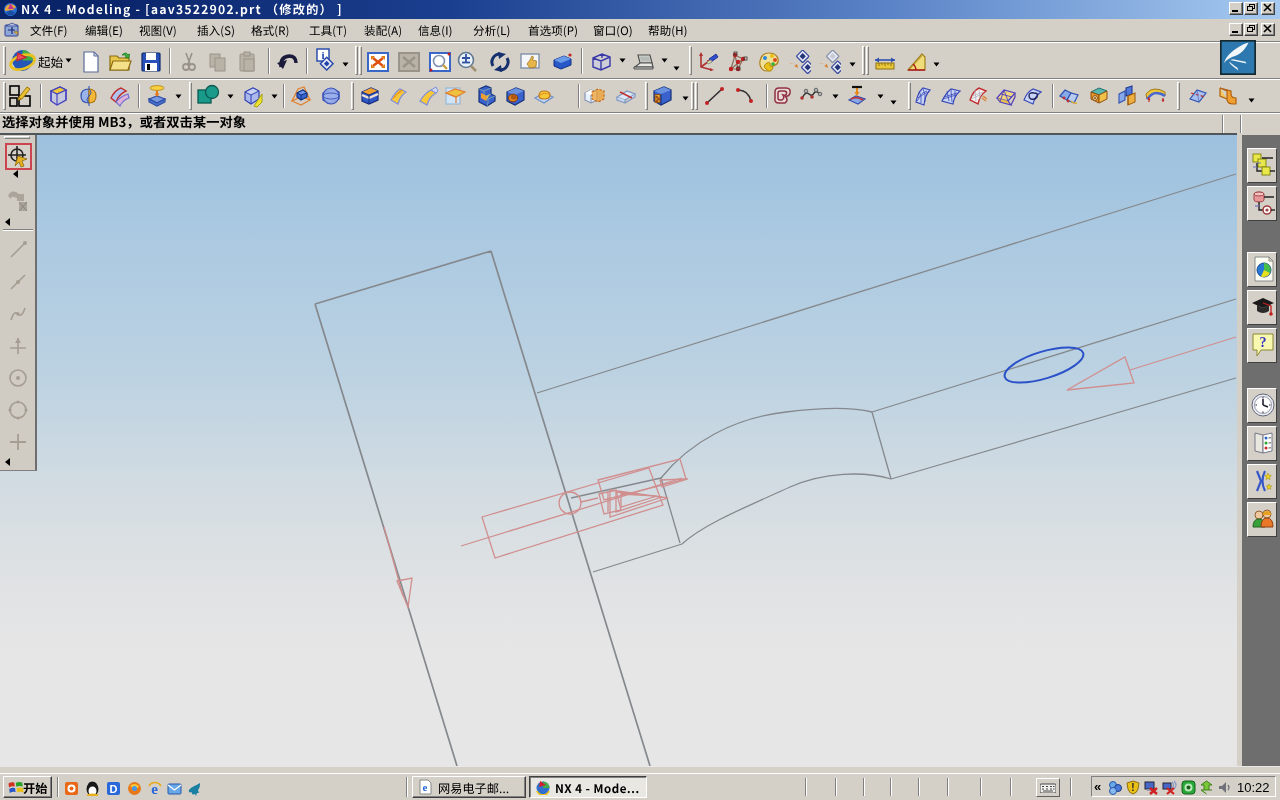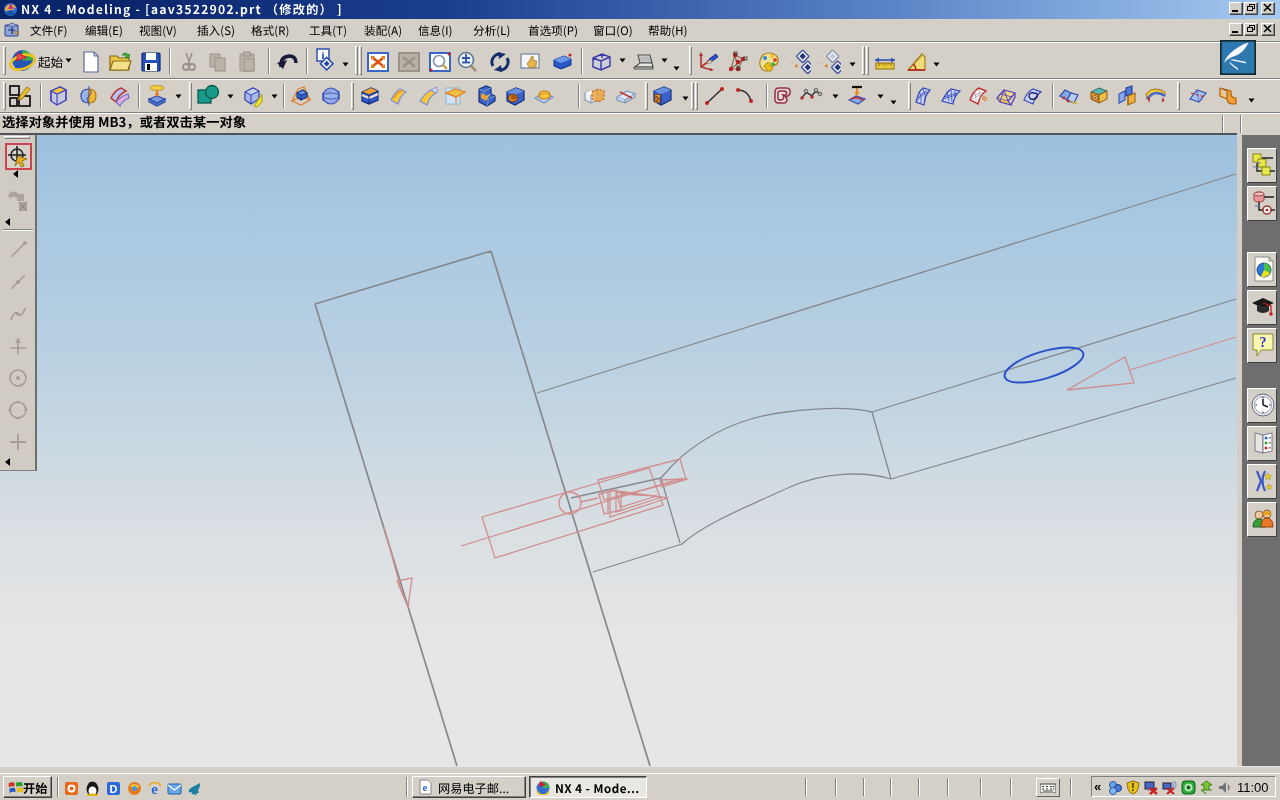--- a/index.html
+++ b/index.html
@@ -766,21 +766,21 @@
       <circle cx="7.5" cy="7.5" r="2" fill="#186018"></circle>
     </svg>
     <svg style="position:absolute;left:1199px;top:780px" width="15" height="15" viewBox="0 0 15 15">
       <path d="M7.5,1 L13,5 L10,5 L10,10 L5,10 L5,5 L2,5 Z" fill="#78c838" stroke="#408018"></path>
       <path d="M7.5,14 L2,10 L5,10 M13,10 L10,10" stroke="#408018" fill="#a8d878"></path>
     </svg>
     <svg style="position:absolute;left:1217px;top:780px" width="15" height="15" viewBox="0 0 15 15">
       <path d="M2,6 L5,6 L9,2 L9,13 L5,9 L2,9 Z" fill="#707078"></path>
       <path d="M11,5 q2,2.5 0,5" stroke="#707078" stroke-width="1.3" fill="none"></path>
     </svg>
-    <div style="position:absolute;left:1237px;top:780px;width:36px;height:15px;font:13px 'Liberation Sans';color:#000">11:00</div>
+    <div style="position:absolute;left:1237px;top:780px;width:36px;height:15px;font:13px 'Liberation Sans';color:#000">10:22</div>
     <svg style="position:absolute;left:23px;top:779px" width="26" height="18" viewBox="0 -14 26 18">
       <path d="M7.6 -8.3V-5.3H4.8V-5.6V-8.3ZM0.6 -5.3V-3.9H3.2C3.0 -2.4 2.3 -1.0 0.5 0.0C0.9 0.3 1.5 0.8 1.7 1.1C3.8 -0.2 4.5 -2.0 4.7 -3.9H7.6V1.1H9.2V-3.9H11.7V-5.3H9.2V-8.3H11.3V-9.7H1.0V-8.3H3.3V-5.6V-5.3Z M17.7 -4.0V1.1H19.0V0.6H22.0V1.1H23.4V-4.0ZM19.0 -0.7V-2.7H22.0V-0.7ZM17.5 -4.7C17.9 -4.9 18.5 -5.0 22.6 -5.3C22.8 -5.0 22.9 -4.7 22.9 -4.5L24.2 -5.2C23.9 -6.2 23.0 -7.6 22.2 -8.6L21.0 -8.1C21.3 -7.6 21.7 -7.1 22.0 -6.6L19.1 -6.4C19.8 -7.4 20.4 -8.7 21.0 -10.0L19.4 -10.4C18.9 -8.8 18.1 -7.3 17.8 -6.8C17.5 -6.4 17.3 -6.1 17.0 -6.1C17.2 -5.7 17.4 -5.0 17.5 -4.7ZM14.8 -6.6H15.6C15.5 -5.5 15.3 -4.4 15.0 -3.5L14.2 -4.2C14.4 -4.9 14.6 -5.7 14.8 -6.6ZM12.8 -3.7C13.3 -3.3 13.9 -2.7 14.5 -2.2C14.0 -1.2 13.4 -0.5 12.6 -0.1C12.8 0.2 13.2 0.7 13.4 1.1C14.3 0.5 14.9 -0.2 15.5 -1.1C15.8 -0.8 16.1 -0.4 16.3 -0.1L17.2 -1.3C16.9 -1.7 16.5 -2.1 16.1 -2.5C16.6 -3.9 16.9 -5.7 17.0 -7.9L16.1 -8.0L15.9 -7.9H15.0C15.2 -8.7 15.3 -9.5 15.3 -10.2L14.0 -10.3C13.9 -9.6 13.8 -8.7 13.7 -7.9H12.7V-6.6H13.5C13.2 -5.5 13.0 -4.5 12.8 -3.7Z" fill="#000000"></path>
     </svg>
     <svg style="position:absolute;left:438px;top:779px" width="73" height="18" viewBox="0 -14 73 18">
       <path d="M2.4 -6.5C2.9 -5.9 3.5 -5.1 4.1 -4.3C3.6 -3.0 3.0 -1.9 2.1 -1.1C2.3 -1.0 2.7 -0.7 2.8 -0.6C3.6 -1.3 4.1 -2.3 4.6 -3.5C5.0 -2.9 5.3 -2.4 5.6 -1.9L6.2 -2.5C5.9 -3.0 5.5 -3.7 5.0 -4.4C5.3 -5.4 5.6 -6.5 5.8 -7.7L4.9 -7.8C4.8 -6.9 4.6 -6.0 4.4 -5.2C3.9 -5.9 3.4 -6.5 2.9 -7.1ZM5.9 -6.5C6.5 -5.9 7.0 -5.1 7.6 -4.3C7.1 -2.9 6.4 -1.8 5.5 -1.0C5.7 -0.9 6.1 -0.6 6.2 -0.5C7.0 -1.3 7.6 -2.2 8.1 -3.4C8.5 -2.7 8.9 -2.1 9.1 -1.5L9.7 -2.1C9.5 -2.7 9.0 -3.5 8.5 -4.4C8.8 -5.4 9.0 -6.5 9.2 -7.7L8.4 -7.8C8.2 -6.9 8.1 -6.0 7.9 -5.2C7.4 -5.8 7.0 -6.5 6.5 -7.0ZM1.1 -9.5V1.0H2.0V-8.6H10.2V-0.2C10.2 -0.0 10.2 0.0 9.9 0.0C9.7 0.1 8.9 0.1 8.1 0.0C8.2 0.3 8.4 0.7 8.4 0.9C9.5 1.0 10.2 0.9 10.6 0.8C11.0 0.6 11.2 0.3 11.2 -0.2V-9.5Z M15.4 -7.0H21.4V-5.8H15.4ZM15.4 -8.9H21.4V-7.7H15.4ZM14.5 -9.7V-5.0H15.8C15.0 -3.9 13.9 -2.9 12.7 -2.2C12.9 -2.0 13.2 -1.7 13.4 -1.5C14.1 -2.0 14.7 -2.5 15.4 -3.1H17.1C16.3 -1.8 15.0 -0.7 13.7 0.1C13.9 0.2 14.3 0.5 14.4 0.7C15.8 -0.2 17.2 -1.5 18.1 -3.1H19.7C19.2 -1.7 18.2 -0.4 17.1 0.5C17.3 0.6 17.7 0.9 17.8 1.0C19.0 0.1 20.0 -1.4 20.7 -3.1H22.2C22.0 -1.0 21.8 -0.2 21.5 0.1C21.4 0.2 21.3 0.2 21.1 0.2C20.8 0.2 20.3 0.2 19.7 0.2C19.8 0.4 19.9 0.7 19.9 1.0C20.5 1.0 21.1 1.0 21.4 1.0C21.8 1.0 22.0 0.9 22.3 0.6C22.6 0.2 22.9 -0.8 23.1 -3.6C23.1 -3.7 23.2 -4.0 23.2 -4.0H16.1C16.4 -4.3 16.7 -4.6 16.9 -5.0H22.3V-9.7Z M29.9 -5.0V-3.2H26.9V-5.0ZM30.9 -5.0H34.0V-3.2H30.9ZM29.9 -5.8H26.9V-7.6H29.9ZM30.9 -5.8V-7.6H34.0V-5.8ZM25.9 -8.5V-1.6H26.9V-2.3H29.9V-1.0C29.9 0.4 30.3 0.8 31.7 0.8C32.0 0.8 34.1 0.8 34.4 0.8C35.7 0.8 36.0 0.1 36.1 -1.7C35.9 -1.8 35.5 -2.0 35.2 -2.1C35.1 -0.6 35.0 -0.2 34.3 -0.2C33.9 -0.2 32.1 -0.2 31.7 -0.2C31.0 -0.2 30.9 -0.3 30.9 -1.0V-2.3H35.0V-8.5H30.9V-10.2H29.9V-8.5Z M42.3 -6.6V-4.8H37.2V-3.9H42.3V-0.2C42.3 -0.0 42.2 0.0 41.9 0.0C41.7 0.1 40.8 0.1 39.8 0.0C39.9 0.3 40.1 0.7 40.2 1.0C41.3 1.0 42.1 1.0 42.6 0.8C43.1 0.7 43.2 0.4 43.2 -0.2V-3.9H48.2V-4.8H43.2V-6.1C44.6 -6.8 46.2 -7.9 47.3 -9.0L46.6 -9.5L46.3 -9.4H38.4V-8.5H45.3C44.5 -7.8 43.3 -7.1 42.3 -6.6Z M50.6 -4.2H52.1V-1.4H50.6ZM50.6 -5.0V-7.6H52.1V-5.0ZM54.4 -4.2V-1.4H52.9V-4.2ZM54.4 -5.0H52.9V-7.6H54.4ZM52.1 -10.2V-8.4H49.8V0.2H50.6V-0.6H54.4V0.0H55.3V-8.4H53.0V-10.2ZM56.4 -9.6V1.0H57.2V-8.7H59.2C58.9 -7.8 58.4 -6.5 57.9 -5.5C59.0 -4.4 59.4 -3.5 59.4 -2.7C59.4 -2.3 59.3 -1.9 59.0 -1.7C58.9 -1.7 58.7 -1.6 58.5 -1.6C58.3 -1.6 57.9 -1.6 57.5 -1.6C57.7 -1.4 57.8 -1.0 57.8 -0.8C58.2 -0.8 58.6 -0.7 58.9 -0.8C59.2 -0.8 59.5 -0.9 59.6 -1.0C60.1 -1.3 60.2 -1.9 60.2 -2.6C60.2 -3.5 60.0 -4.4 58.8 -5.6C59.4 -6.7 59.9 -8.1 60.4 -9.2L59.7 -9.6L59.6 -9.6Z M62.7 0.2C63.1 0.2 63.5 -0.2 63.5 -0.7C63.5 -1.2 63.1 -1.5 62.7 -1.5C62.2 -1.5 61.9 -1.2 61.9 -0.7C61.9 -0.2 62.2 0.2 62.7 0.2Z M66.1 0.2C66.5 0.2 66.9 -0.2 66.9 -0.7C66.9 -1.2 66.5 -1.5 66.1 -1.5C65.6 -1.5 65.3 -1.2 65.3 -0.7C65.3 -0.2 65.6 0.2 66.1 0.2Z M69.5 0.2C69.9 0.2 70.3 -0.2 70.3 -0.7C70.3 -1.2 69.9 -1.5 69.5 -1.5C69.0 -1.5 68.7 -1.2 68.7 -0.7C68.7 -0.2 69.0 0.2 69.5 0.2Z" fill="#000000"></path>
     </svg>
     <svg style="position:absolute;left:555px;top:780px" width="86" height="17" viewBox="0 -13 86 17">
       <path d="M1.1 0.0H2.7V-3.5C2.7 -4.5 2.6 -5.6 2.5 -6.5H2.6L3.5 -4.7L6.0 0.0H7.8V-8.7H6.1V-5.3C6.1 -4.3 6.2 -3.1 6.3 -2.2H6.3L5.4 -4.1L2.9 -8.7H1.1Z M9.4 0.0H11.3L12.2 -1.9C12.4 -2.4 12.6 -2.8 12.8 -3.4H12.9C13.1 -2.8 13.3 -2.4 13.6 -1.9L14.5 0.0H16.5L14.0 -4.4L16.3 -8.7H14.5L13.7 -6.9C13.5 -6.5 13.3 -6.1 13.1 -5.6H13.0C12.8 -6.1 12.6 -6.5 12.4 -6.9L11.5 -8.7H9.5L11.9 -4.5Z M24.1 0.0H25.7V-2.3H26.7V-3.6H25.7V-8.7H23.6L20.4 -3.4V-2.3H24.1ZM24.1 -3.6H22.1L23.4 -5.8C23.7 -6.2 23.9 -6.7 24.1 -7.2H24.2C24.1 -6.7 24.1 -5.9 24.1 -5.4Z M31.1 -2.7H34.4V-4.0H31.1Z M39.5 0.0H41.0V-3.6C41.0 -4.5 40.9 -5.7 40.8 -6.5H40.9L41.6 -4.5L42.9 -0.8H43.9L45.3 -4.5L46.0 -6.5H46.0C45.9 -5.7 45.8 -4.5 45.8 -3.6V0.0H47.4V-8.7H45.5L44.0 -4.6C43.8 -4.1 43.7 -3.5 43.5 -3.0H43.4C43.3 -3.5 43.1 -4.1 42.9 -4.6L41.4 -8.7H39.5Z M52.6 0.2C54.2 0.2 55.7 -1.1 55.7 -3.3C55.7 -5.5 54.2 -6.8 52.6 -6.8C50.9 -6.8 49.4 -5.5 49.4 -3.3C49.4 -1.1 50.9 0.2 52.6 0.2ZM52.6 -1.3C51.7 -1.3 51.2 -2.1 51.2 -3.3C51.2 -4.5 51.7 -5.4 52.6 -5.4C53.5 -5.4 54.0 -4.5 54.0 -3.3C54.0 -2.1 53.5 -1.3 52.6 -1.3Z M59.9 0.2C60.6 0.2 61.3 -0.2 61.7 -0.7H61.8L61.9 0.0H63.3V-9.4H61.6V-7.1L61.7 -6.1C61.2 -6.5 60.7 -6.8 60.0 -6.8C58.6 -6.8 57.2 -5.5 57.2 -3.3C57.2 -1.1 58.3 0.2 59.9 0.2ZM60.4 -1.3C59.5 -1.3 59.0 -1.9 59.0 -3.3C59.0 -4.6 59.6 -5.3 60.4 -5.3C60.8 -5.3 61.2 -5.2 61.6 -4.8V-1.9C61.2 -1.5 60.8 -1.3 60.4 -1.3Z M68.5 0.2C69.3 0.2 70.1 -0.1 70.8 -0.6L70.2 -1.6C69.7 -1.3 69.2 -1.2 68.7 -1.2C67.7 -1.2 67.0 -1.7 66.9 -2.8H70.9C71.0 -3.0 71.0 -3.3 71.0 -3.6C71.0 -5.5 70.1 -6.8 68.3 -6.8C66.7 -6.8 65.2 -5.4 65.2 -3.3C65.2 -1.1 66.6 0.2 68.5 0.2ZM66.8 -4.0C67.0 -4.9 67.6 -5.4 68.3 -5.4C69.1 -5.4 69.5 -4.9 69.5 -4.0Z M73.8 0.2C74.4 0.2 74.9 -0.3 74.9 -1.0C74.9 -1.6 74.4 -2.1 73.8 -2.1C73.2 -2.1 72.7 -1.6 72.7 -1.0C72.7 -0.3 73.2 0.2 73.8 0.2Z M78.1 0.2C78.7 0.2 79.1 -0.3 79.1 -1.0C79.1 -1.6 78.7 -2.1 78.1 -2.1C77.4 -2.1 77.0 -1.6 77.0 -1.0C77.0 -0.3 77.4 0.2 78.1 0.2Z M82.3 0.2C82.9 0.2 83.4 -0.3 83.4 -1.0C83.4 -1.6 82.9 -2.1 82.3 -2.1C81.7 -2.1 81.2 -1.6 81.2 -1.0C81.2 -0.3 81.7 0.2 82.3 0.2Z" fill="#000000"></path>
     </svg>
   </div>

